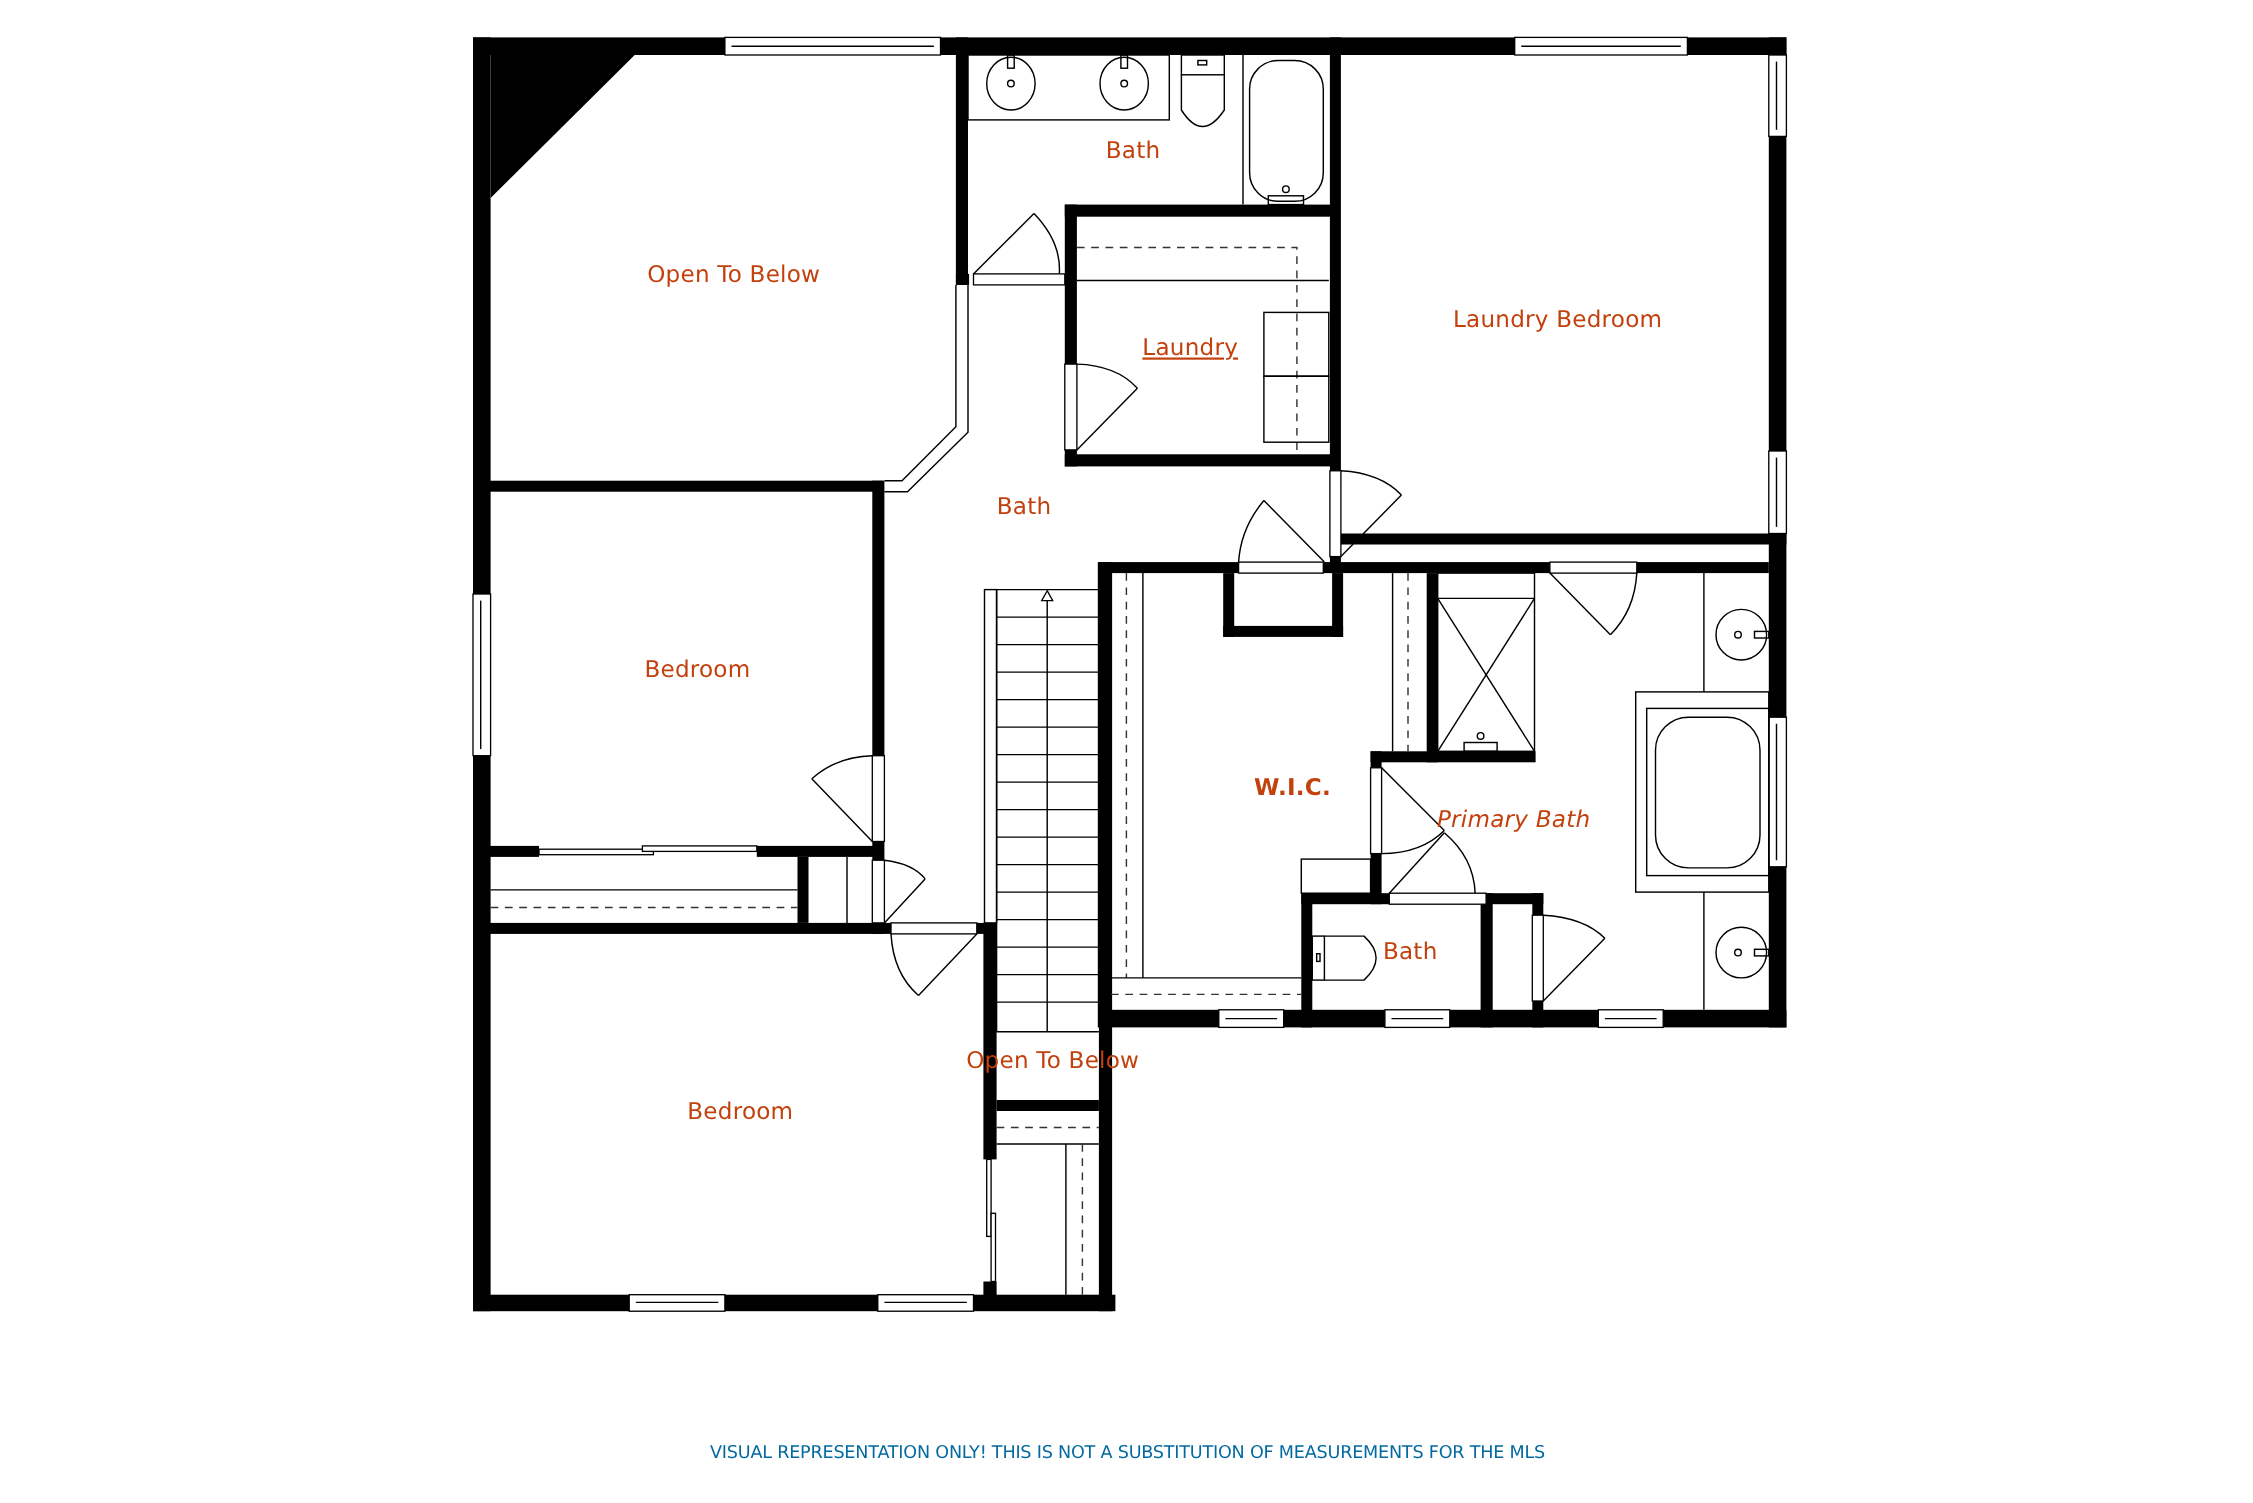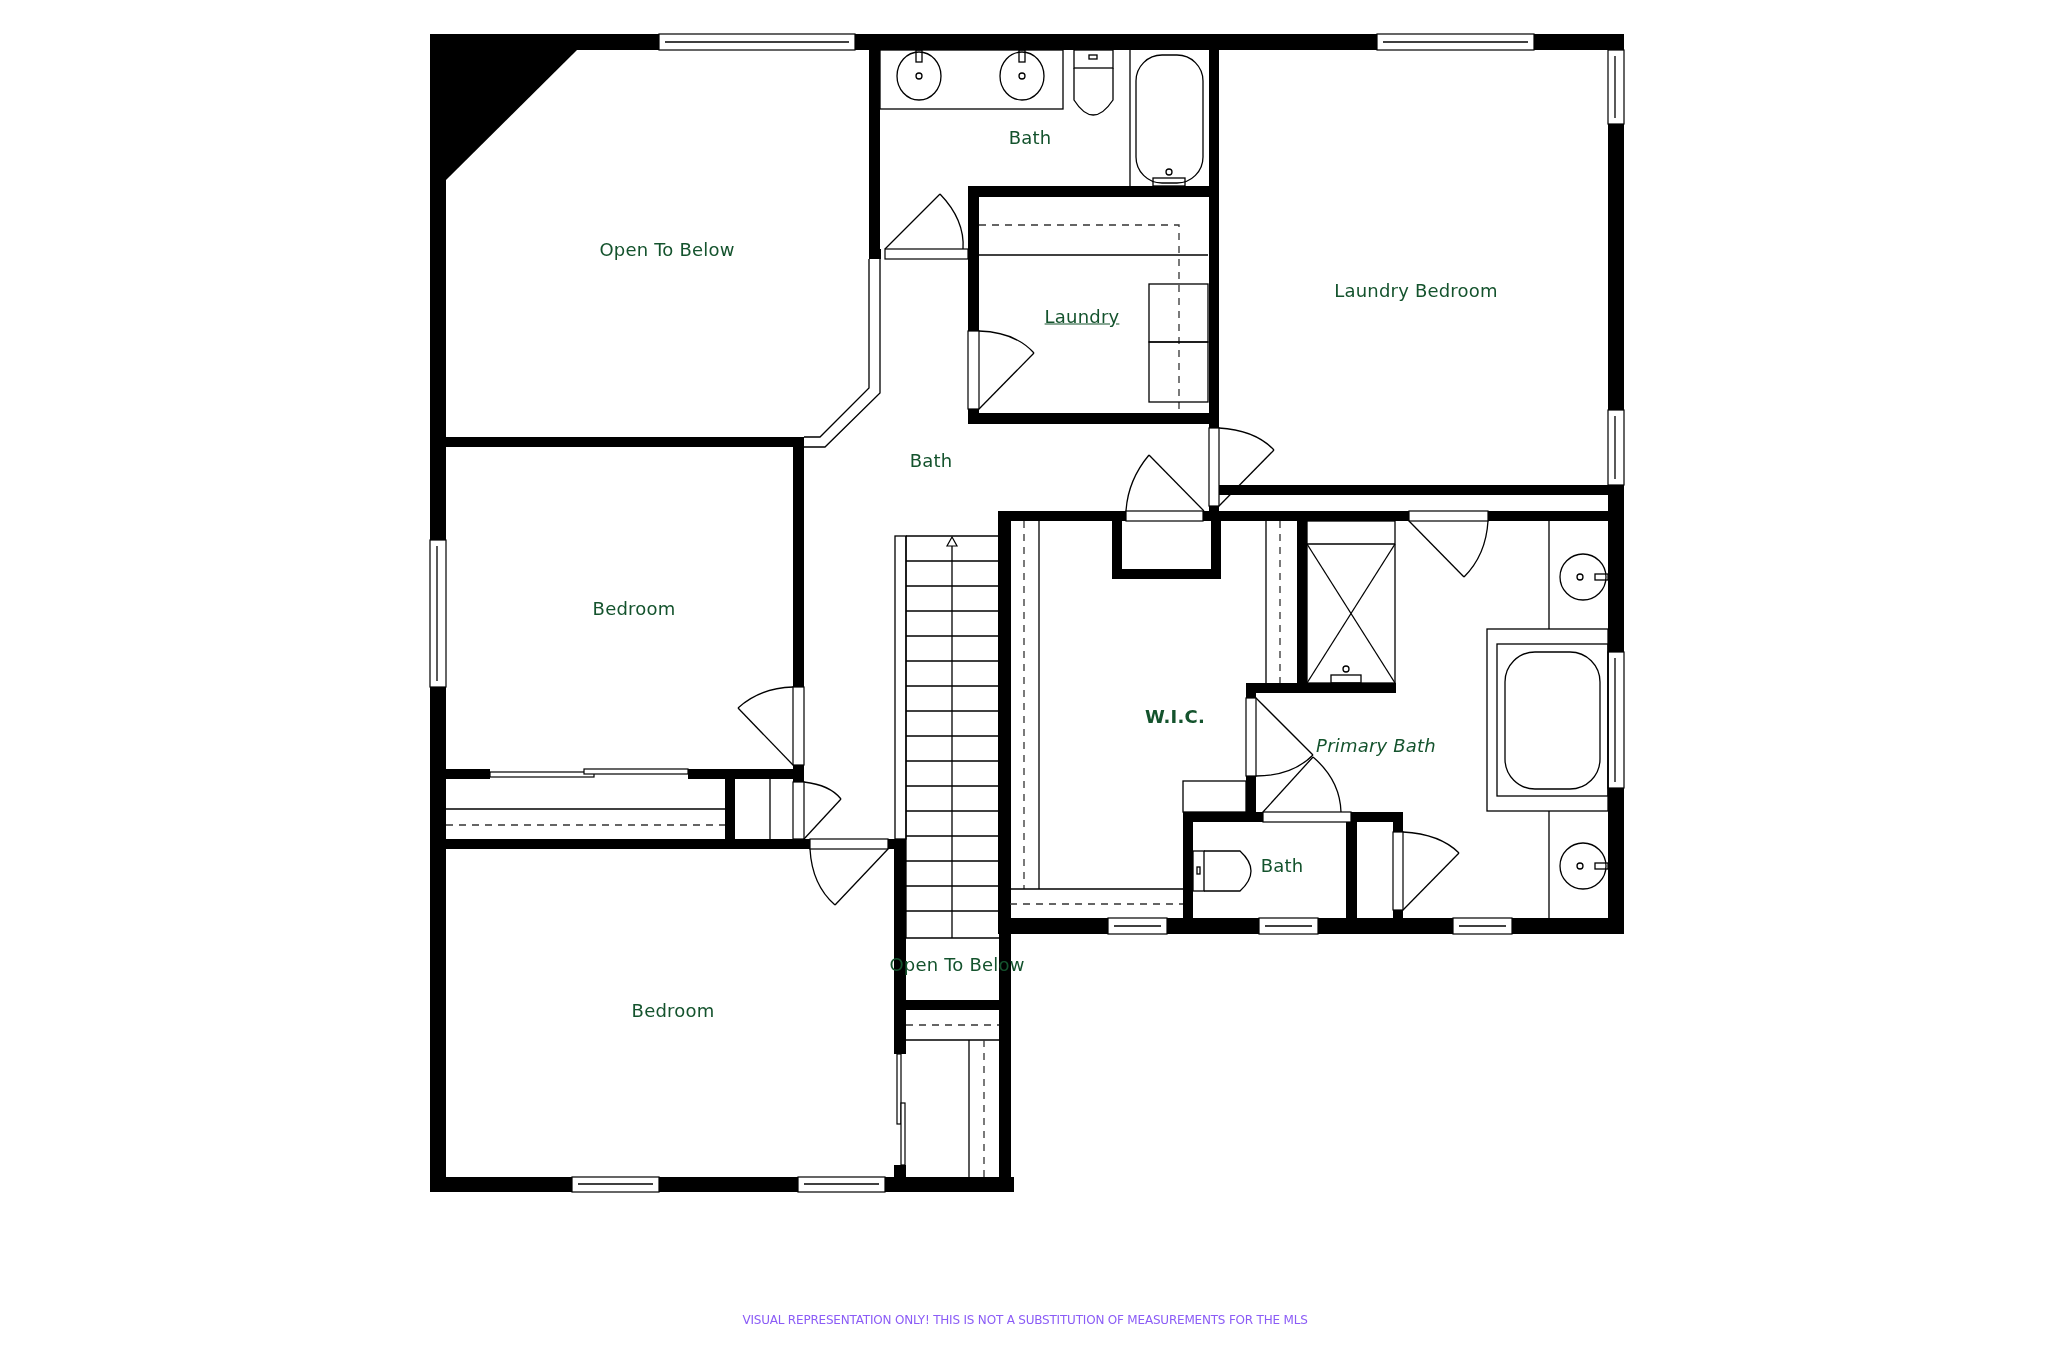--- a/index.html
+++ b/index.html
@@ -3,22 +3,22 @@
 <meta charset="utf-8">
 <style>
   html, body { margin:0; padding:0; background:#ffffff; }
   body { width:2048px; height:1366px; position:relative; overflow:hidden; font-family:"DejaVu Sans", sans-serif; }
   #plan { position:absolute; left:0; top:0; width:2048px; height:1366px; }
   .wall { fill:#000000; }
   .thin { fill:none; stroke:#000; stroke-width:1.3; }
   .dash { fill:none; stroke:#333; stroke-width:1.3; stroke-dasharray:7 6; }
   .win { fill:#ffffff; stroke:#000; stroke-width:1.2; }
   .door-leaf { fill:none; stroke:#000; stroke-width:1.3; }
-  .room-label { position:absolute; transform:translate(-50%,-50%); font-size:18px; color:#14532d; white-space:nowrap; letter-spacing:0.2px; }
-  .footer { position:absolute; left:1025px; top:1320px; transform:translate(-50%,-50%); font-size:12px; color:#8b5cf6; white-space:nowrap; letter-spacing:-0.2px;text-align:center; }
+  .room-label { position:absolute; transform:translate(-50%,-50%); font-size:21px; color:#c2410c; white-space:nowrap; letter-spacing:0.2px; }
+  .footer { position:absolute; left:1025px; top:1320px; transform:translate(-50%,-50%); font-size:16px; color:#0369a1; white-space:nowrap; letter-spacing:-0.2px;text-align:center; }
 </style>
 </head>
 <body>
 
 <svg id="plan" viewBox="0 0 2048 1366" xmlns="http://www.w3.org/2000/svg">
 
   <g>
 
     <rect class="wall" x="430" y="34" width="1194" height="16"></rect>
 

